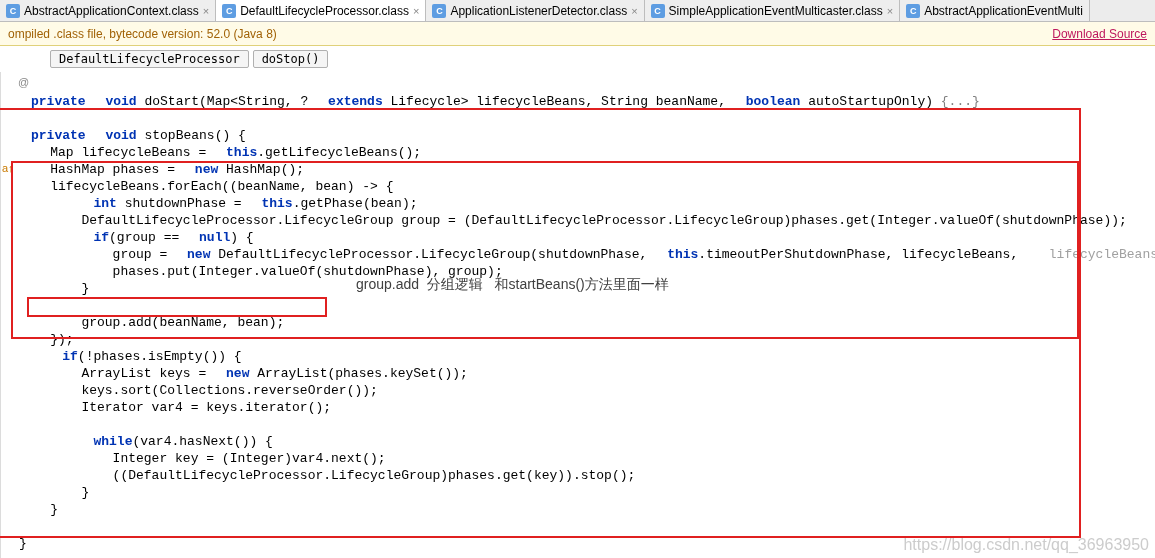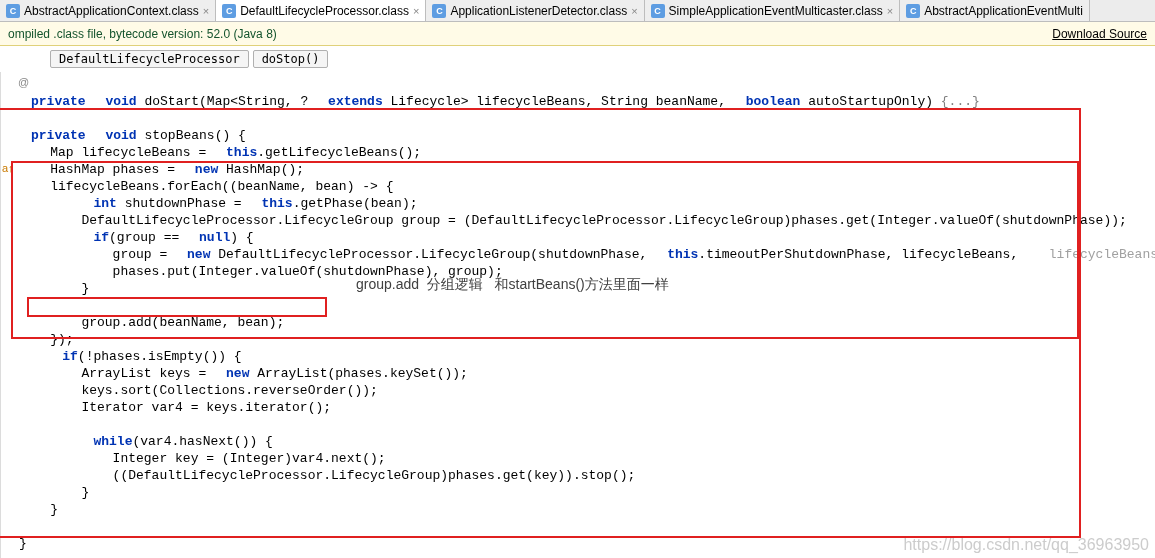--- a/index.html
+++ b/index.html
@@ -48,22 +48,22 @@
 }
 .info-bar {
   height: 24px;
   background: #fffbe7;
   border-bottom: 1px solid #e0d17a;
   display: flex;
   align-items: center;
   padding: 0 8px;
   justify-content: space-between;
 }
-.info-text { color: #14532d; }
-.download-link { color: #000000; text-decoration: underline; cursor: pointer; }
+.info-text { color: #a16207; }
+.download-link { color: #be185d; text-decoration: underline; cursor: pointer; }
 .breadcrumb {
   padding: 4px 6px 4px 50px;
   display: flex;
   gap: 4px;
 }
 .crumb {
   border: 1px solid #b0b0b0;
   background: #f5f5f5;
   padding: 1px 8px;
   font-family: "Consolas", monospace;

